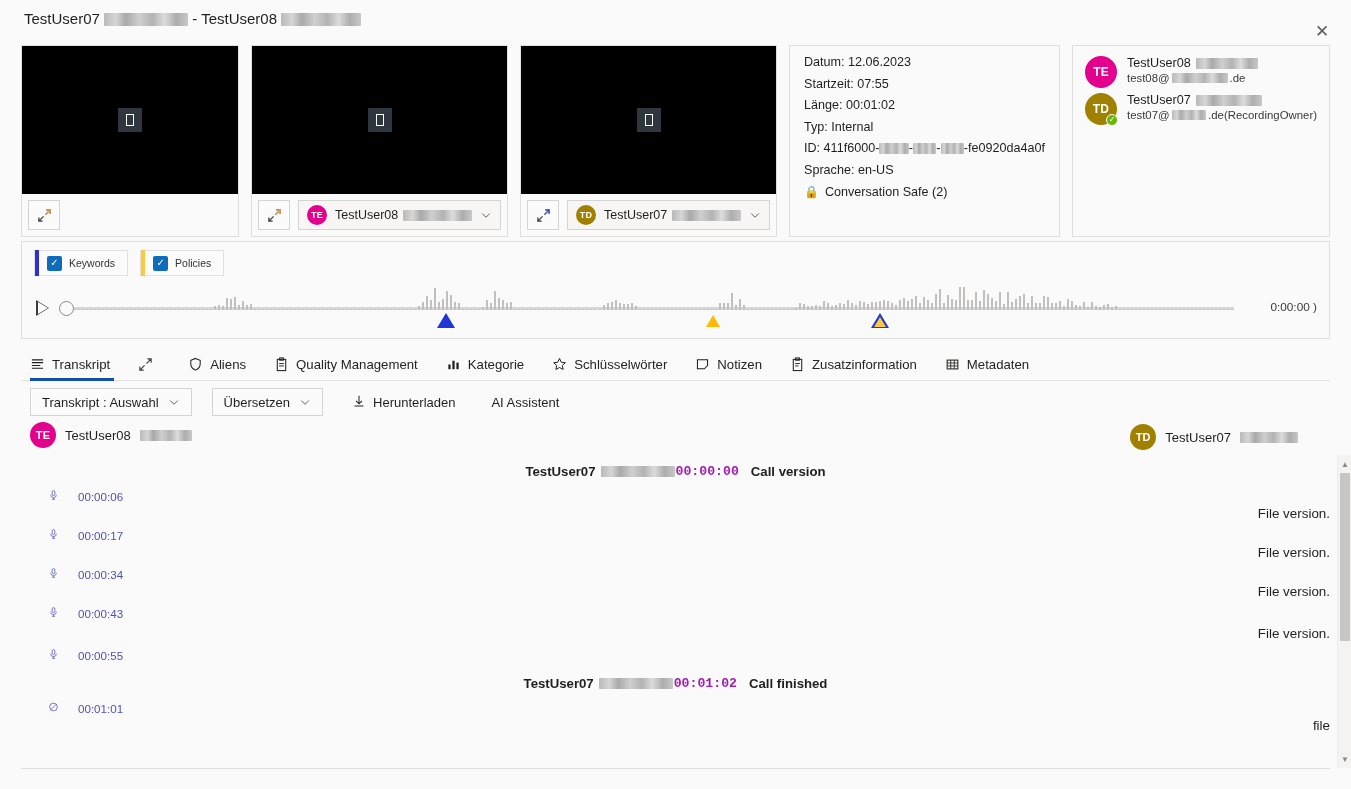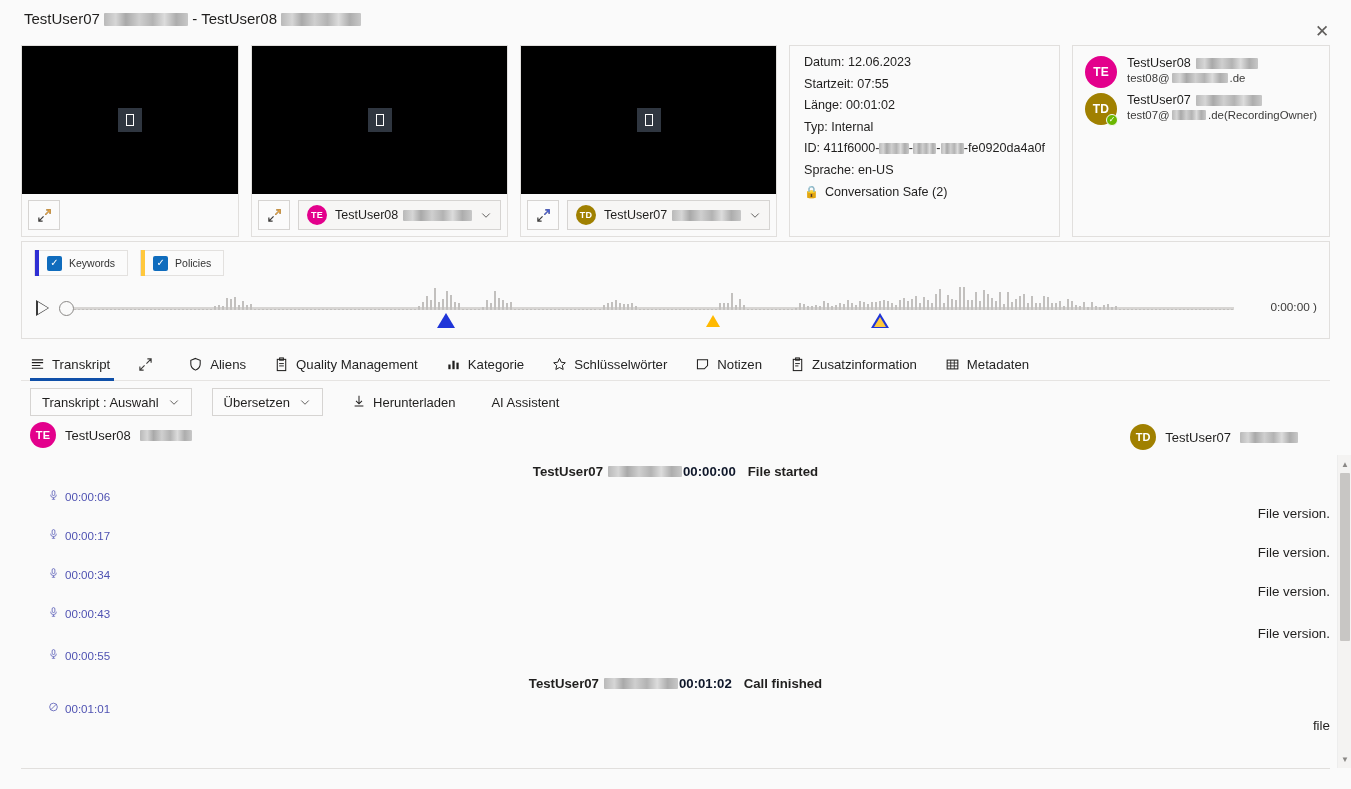--- a/index.html
+++ b/index.html
@@ -241,26 +241,26 @@
   .t-body {
     position: absolute; left: 21px; top: 455px; width: 1309px; height: 313px;
     background: #fafafa; overflow: hidden;
   }
   .sys-line {
     text-align: center; font-size: 13.2px; font-weight: 700; color: #201f1e;
     padding: 9px 0 10px 0;
     display: flex; align-items: center; justify-content: center; gap: 0px;
   }
   .sys-line .nm { display: inline-flex; align-items: center; gap: 5px; }
-  .sys-line .ts { color: #0f172a; margin-left: 1px; }
+  .sys-line .ts { color: #a21caf; margin-left: 1px; font-family: Liberation Mono, monospace; }
   .sys-line .ev { margin-left: 12px; }
 
   .utt { padding: 0 0 0 27px; margin-bottom: 5px; }
   .utt-time {
-    display: flex; align-items: center; gap: 6px;
+    display: flex; align-items: center; gap: 19px;
     font-size: 11.6px; color: #4f52b2; margin-bottom: 2px;
   }
   .utt-text { font-size: 13.4px; color: #201f1e; line-height: 1.35; text-align: right; }
   .kw { color: #5b5fc7; font-weight: 700; }
 
   
   .scroll {
     position: absolute; right: 0px; top: 455px; width: 14px; height: 313px;
     background: #f4f3f2; border-left: 1px solid #ededed;
   }
@@ -862,21 +862,21 @@
     </div>
   </div>
 
   <div class="t-body" id="tbody">
       <div class="sys-line">
         <span class="nm">
           <span>TestUser07</span>
           <span class="redact" style="width:74px;height:11px;"></span>
         </span>
         <span class="ts">00:00:00</span>
-        <span class="ev">File started</span>
+        <span class="ev">Call version</span>
       </div>
       <div class="utt">
         <div class="utt-time">
           <span><svg width="11" height="12" viewBox="0 0 16 16">
               <rect x="6" y="1.6" width="4" height="7.2" rx="2" stroke="#4f52b2" stroke-width="1.1" fill="none"></rect>
               <path d="M3.8 7.6a4.2 4.2 0 0 0 8.4 0M8 11.8v2.4M5.6 14.2h4.8" stroke="#4f52b2" stroke-width="1.05" fill="none"></path>
             </svg></span>
           <span>00:00:06</span>
         </div>
         <div class="utt-text"><span>File version.</span></div>

